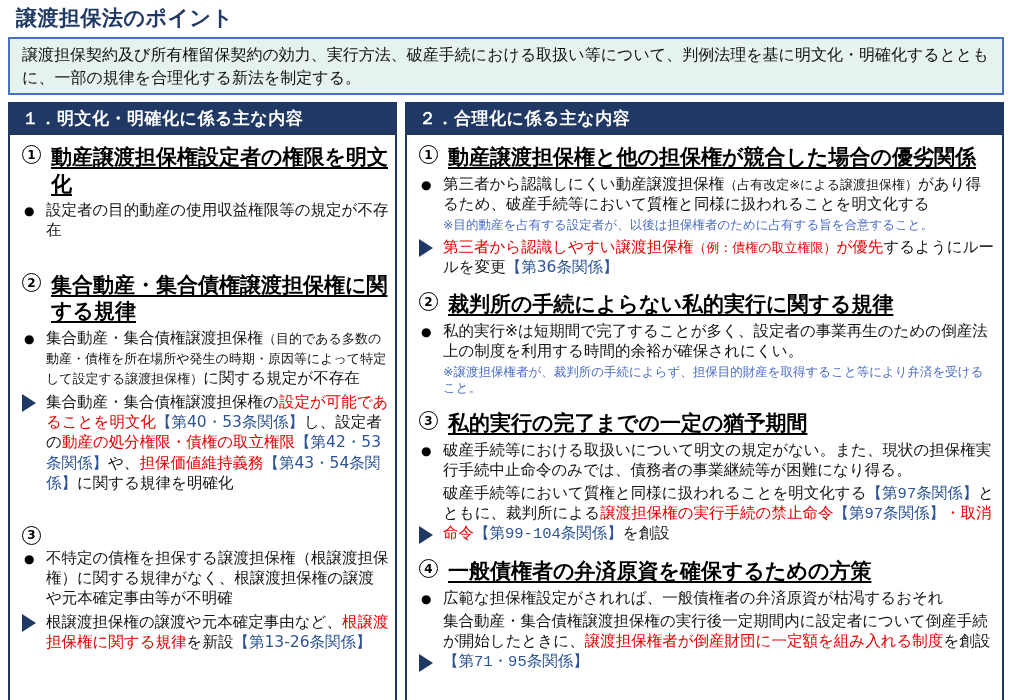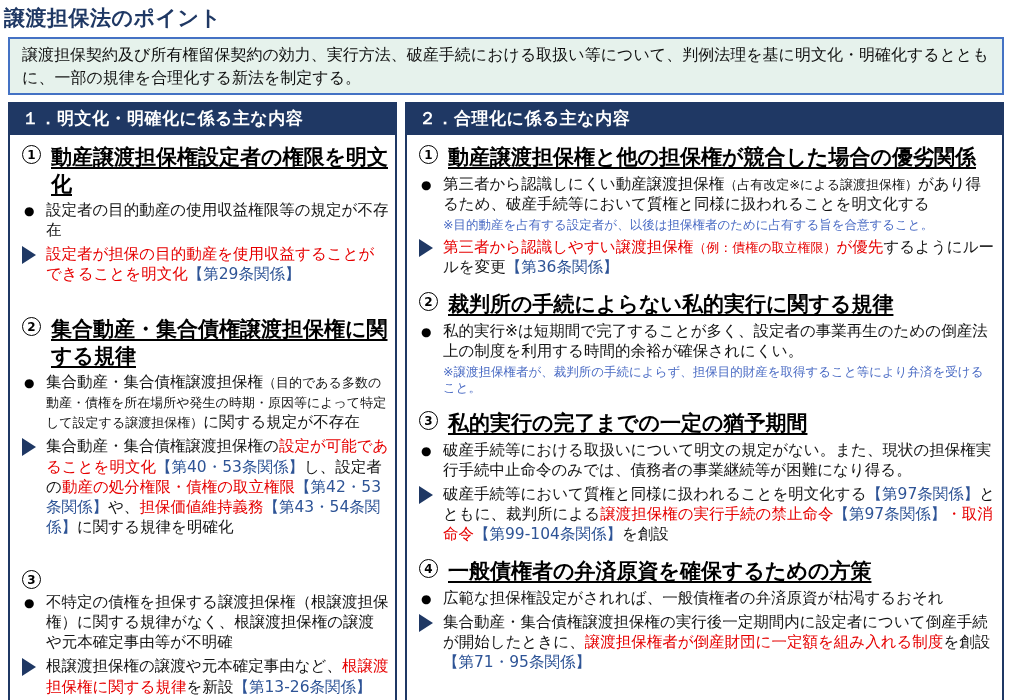--- a/index.html
+++ b/index.html
@@ -8,21 +8,21 @@
     --refblue:#2e5496;
     --noteblue:#4a6bc4;
     --sumbg:#e6f2ec;
     --sumborder:#4472c4;
   }
   *{box-sizing:border-box;margin:0;padding:0;}
   html,body{width:1012px;height:700px;overflow:hidden;background:#ffffff;
     font-family:"DejaVu Sans","Liberation Sans",sans-serif;color:#111;}
   .page-title{
     color:var(--navy);font-size:21px;font-weight:bold;
-    padding:4px 10px 3px 4px;letter-spacing:.5px;
+    padding:4px 10px 3px 16px;letter-spacing:.5px;
   }
   .summary-box{
     margin:2px 8px 0 8px;
     background:var(--sumbg);
     border:2px solid var(--sumborder);
     padding:4px 10px 4px 12px;
     font-size:16px;line-height:1.45;color:#101010;
   }
   .columns{
     display:flex;gap:8px;margin:7px 8px 0 8px;height:640px;
@@ -44,21 +44,21 @@
   .item-num{
     flex:0 0 auto;width:19px;height:19px;border:1.6px solid #000;border-radius:50%;
     font-size:12px;font-weight:bold;display:flex;align-items:center;justify-content:center;
     margin:1px 10px 0 2px;color:#000;background:#fff;
   }
   .item-title{
     font-size:21px;font-weight:bold;color:#000;line-height:1.25;
     text-decoration:underline;text-underline-offset:3px;text-decoration-thickness:1.5px;
   }
   .line{display:flex;align-items:flex-start;margin:1px 0 4px 0;}
-  .line.center{align-items:flex-start;}
+  .line.center{align-items:flex-end;font-family:Liberation Mono, monospace;}
   .marker{flex:0 0 26px;display:flex;justify-content:flex-start;}
   .marker .dot{font-size:12px;line-height:1;padding-top:5px;padding-left:4px;color:#000;}
   .marker .tri{
     width:0;height:0;margin-top:2px;margin-left:2px;
     border-left:14px solid var(--navy);
     border-top:9px solid transparent;
     border-bottom:9px solid transparent;
   }
   .ltext{flex:1;font-size:15.5px;line-height:1.3;color:#141414;}
   .note{
@@ -88,26 +88,20 @@
           <div class="item-head">
             <span class="item-num">1</span>
             <span class="item-title">動産譲渡担保権設定者の権限を明文化</span>
           </div>
           <div class="line">
             <span class="marker">
               <span class="dot">●</span>
             </span>
             <div class="ltext"><span>設定者の目的動産の使用収益権限等の規定が不存在</span></div>
           </div>
-          <div class="line">
-            <span class="marker">
-              <span class="tri"></span>
-            </span>
-            <div class="ltext"><span class="c-red ">設定者が担保の目的動産を使用収益することができることを明文化</span><span class="c-blue ">【第29条関係】</span></div>
-          </div>
         </div>
         <div class="item">
           <div class="item-head">
             <span class="item-num">2</span>
             <span class="item-title">集合動産・集合債権譲渡担保権に関する規律</span>
           </div>
           <div class="line">
             <span class="marker">
               <span class="dot">●</span>
             </span>

